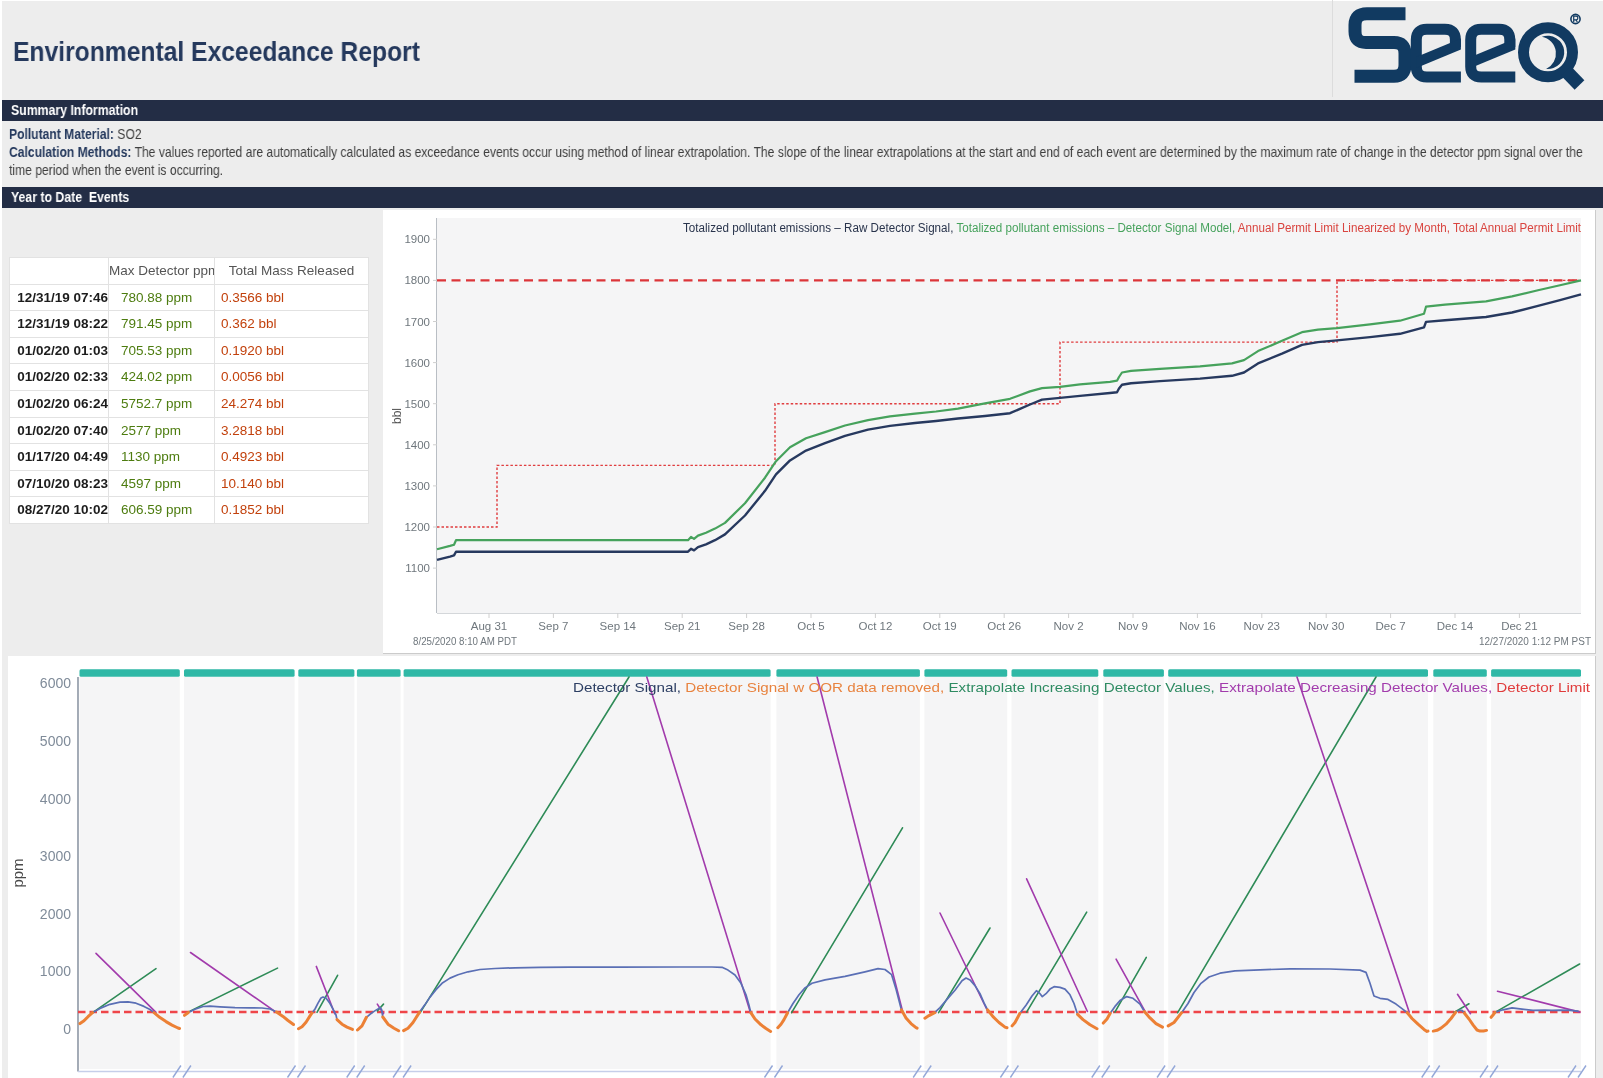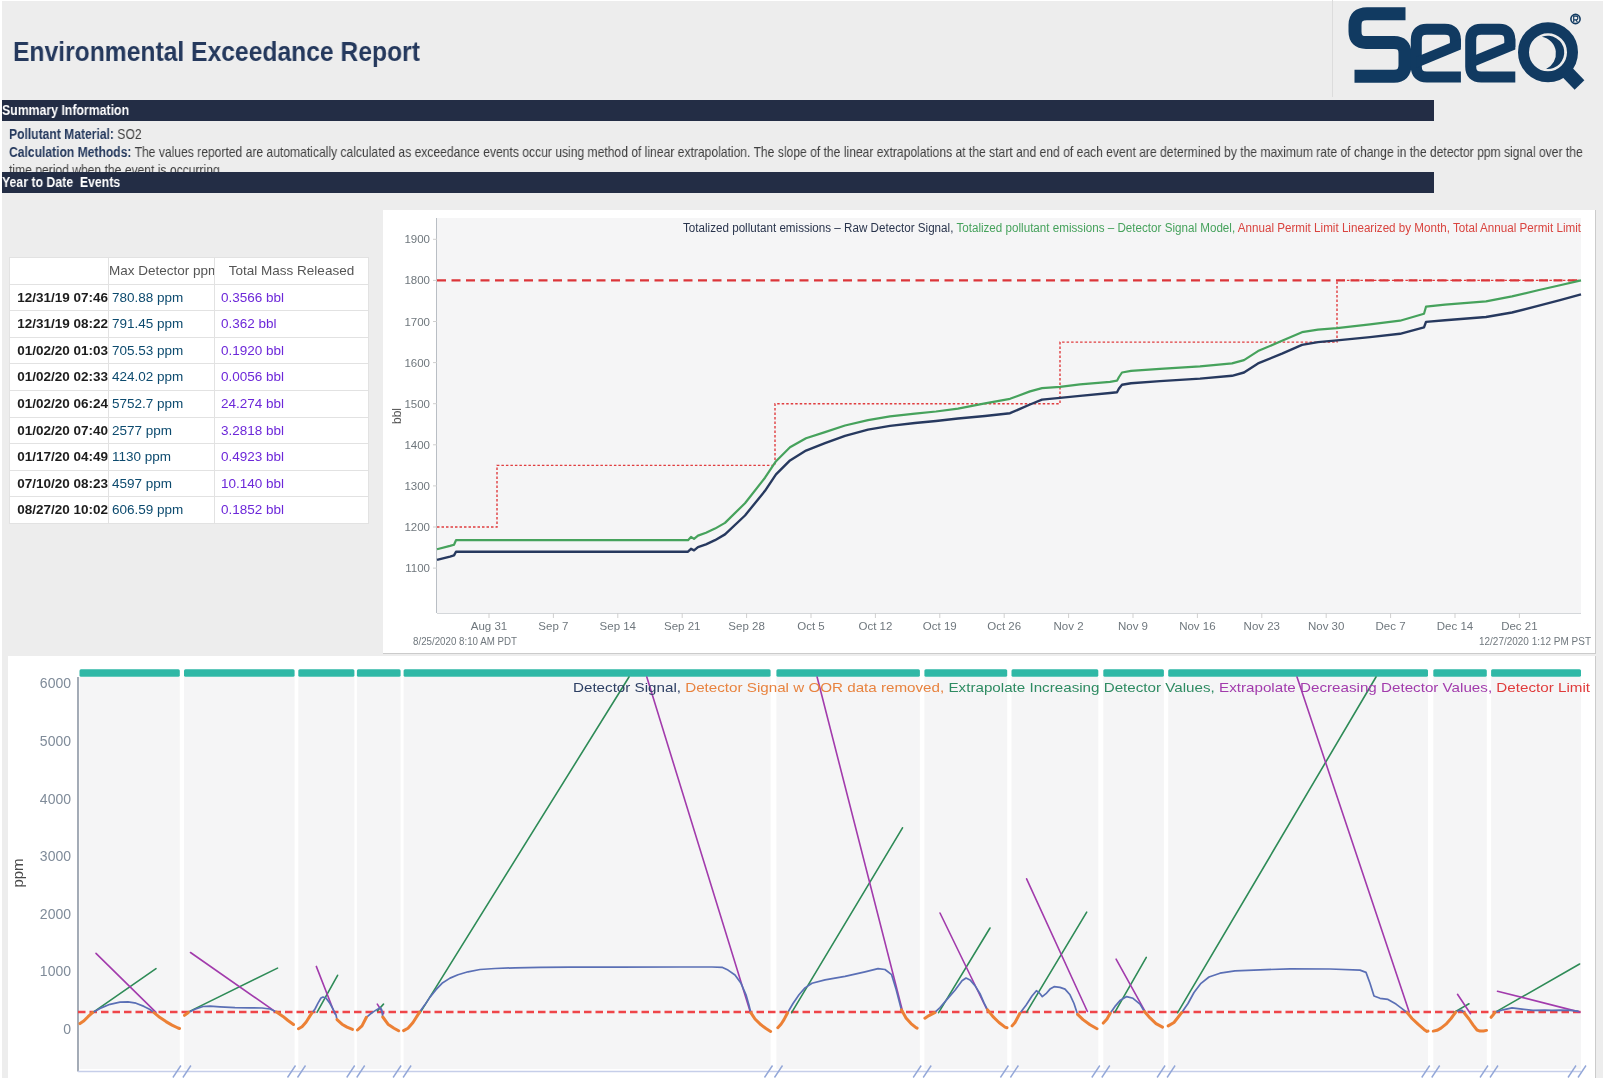--- a/index.html
+++ b/index.html
@@ -1,47 +1,47 @@
 <!DOCTYPE html>
 <html><head><meta charset="utf-8"><style>
 * { margin:0; padding:0; box-sizing:border-box; }
 html,body { width:1603px; height:1078px; background:#fff; font-family:"Liberation Sans",sans-serif; overflow:hidden; }
 .abs { position:absolute; }
 #page { position:absolute; left:2px; top:1px; width:1601px; height:1077px; background:#ededed; }
-.bar { position:absolute; left:2px; width:1432px; height:21px; background:#232d45; color:#fff; font-size:14px; font-weight:bold; line-height:21px; }
+.bar { position:absolute; left:2px; width:1601px; height:21px; background:#232d45; color:#fff; font-size:14px; font-weight:bold; line-height:21px; padding-left:9px; }
 .bar span { display:inline-block; transform:scaleX(0.878); transform-origin:0 50%; will-change:transform; }
 #title { position:absolute; left:13px; top:35px; font-size:28.5px; font-weight:bold; color:#25395d; transform:scaleX(0.865); transform-origin:0 0; white-space:nowrap; will-change:transform; }
 .ptext { position:absolute; left:9px; font-size:14.5px; color:#3f3f3f; transform:scaleX(0.835); transform-origin:0 0; white-space:nowrap; will-change:transform; }
 .ptext b { color:#25395d; }
 #calc { line-height:18.3px; }
 table { position:absolute; left:9px; top:257px; width:360px; border-collapse:collapse; background:#fff; font-size:13.5px; table-layout:fixed; border:1px solid #d8d8d8; }
 td,th { border:1px solid #e2e2e2; height:25.6px; line-height:25.6px; padding:0; white-space:nowrap; overflow:hidden; }
 th { font-weight:normal; color:#555; text-align:center; }
 td.c1 { font-weight:bold; color:#1c1c1c; padding-left:4px;text-align:right; }
 .c1 { width:99px; }
 .c2 { width:106px; }
-td.c2 { color:#0c4a6e; padding-left:3px; }
-td.c3 { color:#6d28d9; padding-left:6px; }
+td.c2 { color:#4d7c0f; padding-left:12px; }
+td.c3 { color:#c2410c; padding-left:6px; }
 .axlab { font-size:11.5px; fill:#6f777d; }
 .axlab2 { font-size:14px; fill:#7f8b99; }
 .axtitle { font-size:12px; fill:#555; }
 .axtitle2 { font-size:15px; fill:#4a4a4a; }
 .leg1 { font-size:12.5px; }
 .leg2 { font-size:13.5px; }
 .panel { position:absolute; background:#fff; border:1px solid #cbcbcb; }
 #vline { position:absolute; left:1332px; top:0; width:1px; height:97px; background:#dcdcdc; }
 </style></head>
 <body>
 <div id="page"></div>
 <div id="vline"></div>
 <div id="title">Environmental Exceedance Report</div>
 <div class="bar" style="top:100px"><span>Summary Information</span></div>
 <div class="ptext" style="top:126px"><b>Pollutant Material:</b> SO2</div>
 <div class="ptext" id="calc" style="top:143px"><b>Calculation Methods:</b> The values reported are automatically calculated as exceedance events occur using method of linear extrapolation. The slope of the linear extrapolations at the start and end of each event are determined by the maximum rate of change in the detector ppm signal over the<br>time period when the event is occurring.</div>
-<div class="bar" style="top:172px"><span>Year to Date&nbsp; Events</span></div>
+<div class="bar" style="top:187px"><span>Year to Date&nbsp; Events</span></div>
 <div class="panel" style="left:383px;top:210px;width:1213px;height:444px"></div>
 <div class="panel" style="left:8px;top:656px;width:1588px;height:423px"></div>
 <svg class="abs" style="left:383px;top:210px" width="1212" height="443" viewBox="0 0 1212 443">
 <rect x="0" y="0" width="1212" height="443" fill="#ffffff"></rect>
 <rect x="54" y="8" width="1144" height="395" fill="#f5f5f6"></rect>
 <line x1="53.5" y1="8" x2="53.5" y2="403" stroke="#b9bec4" stroke-width="1"></line>
 <line x1="54" y1="403.5" x2="1198" y2="403.5" stroke="#d4d7da" stroke-width="1"></line>
 <text x="47" y="362.1" text-anchor="end" class="axlab">1100</text>
     <line x1="50" y1="358.1" x2="54" y2="358.1" stroke="#cfcfcf" stroke-width="1"></line>
     <text x="47" y="321.0" text-anchor="end" class="axlab">1200</text>

